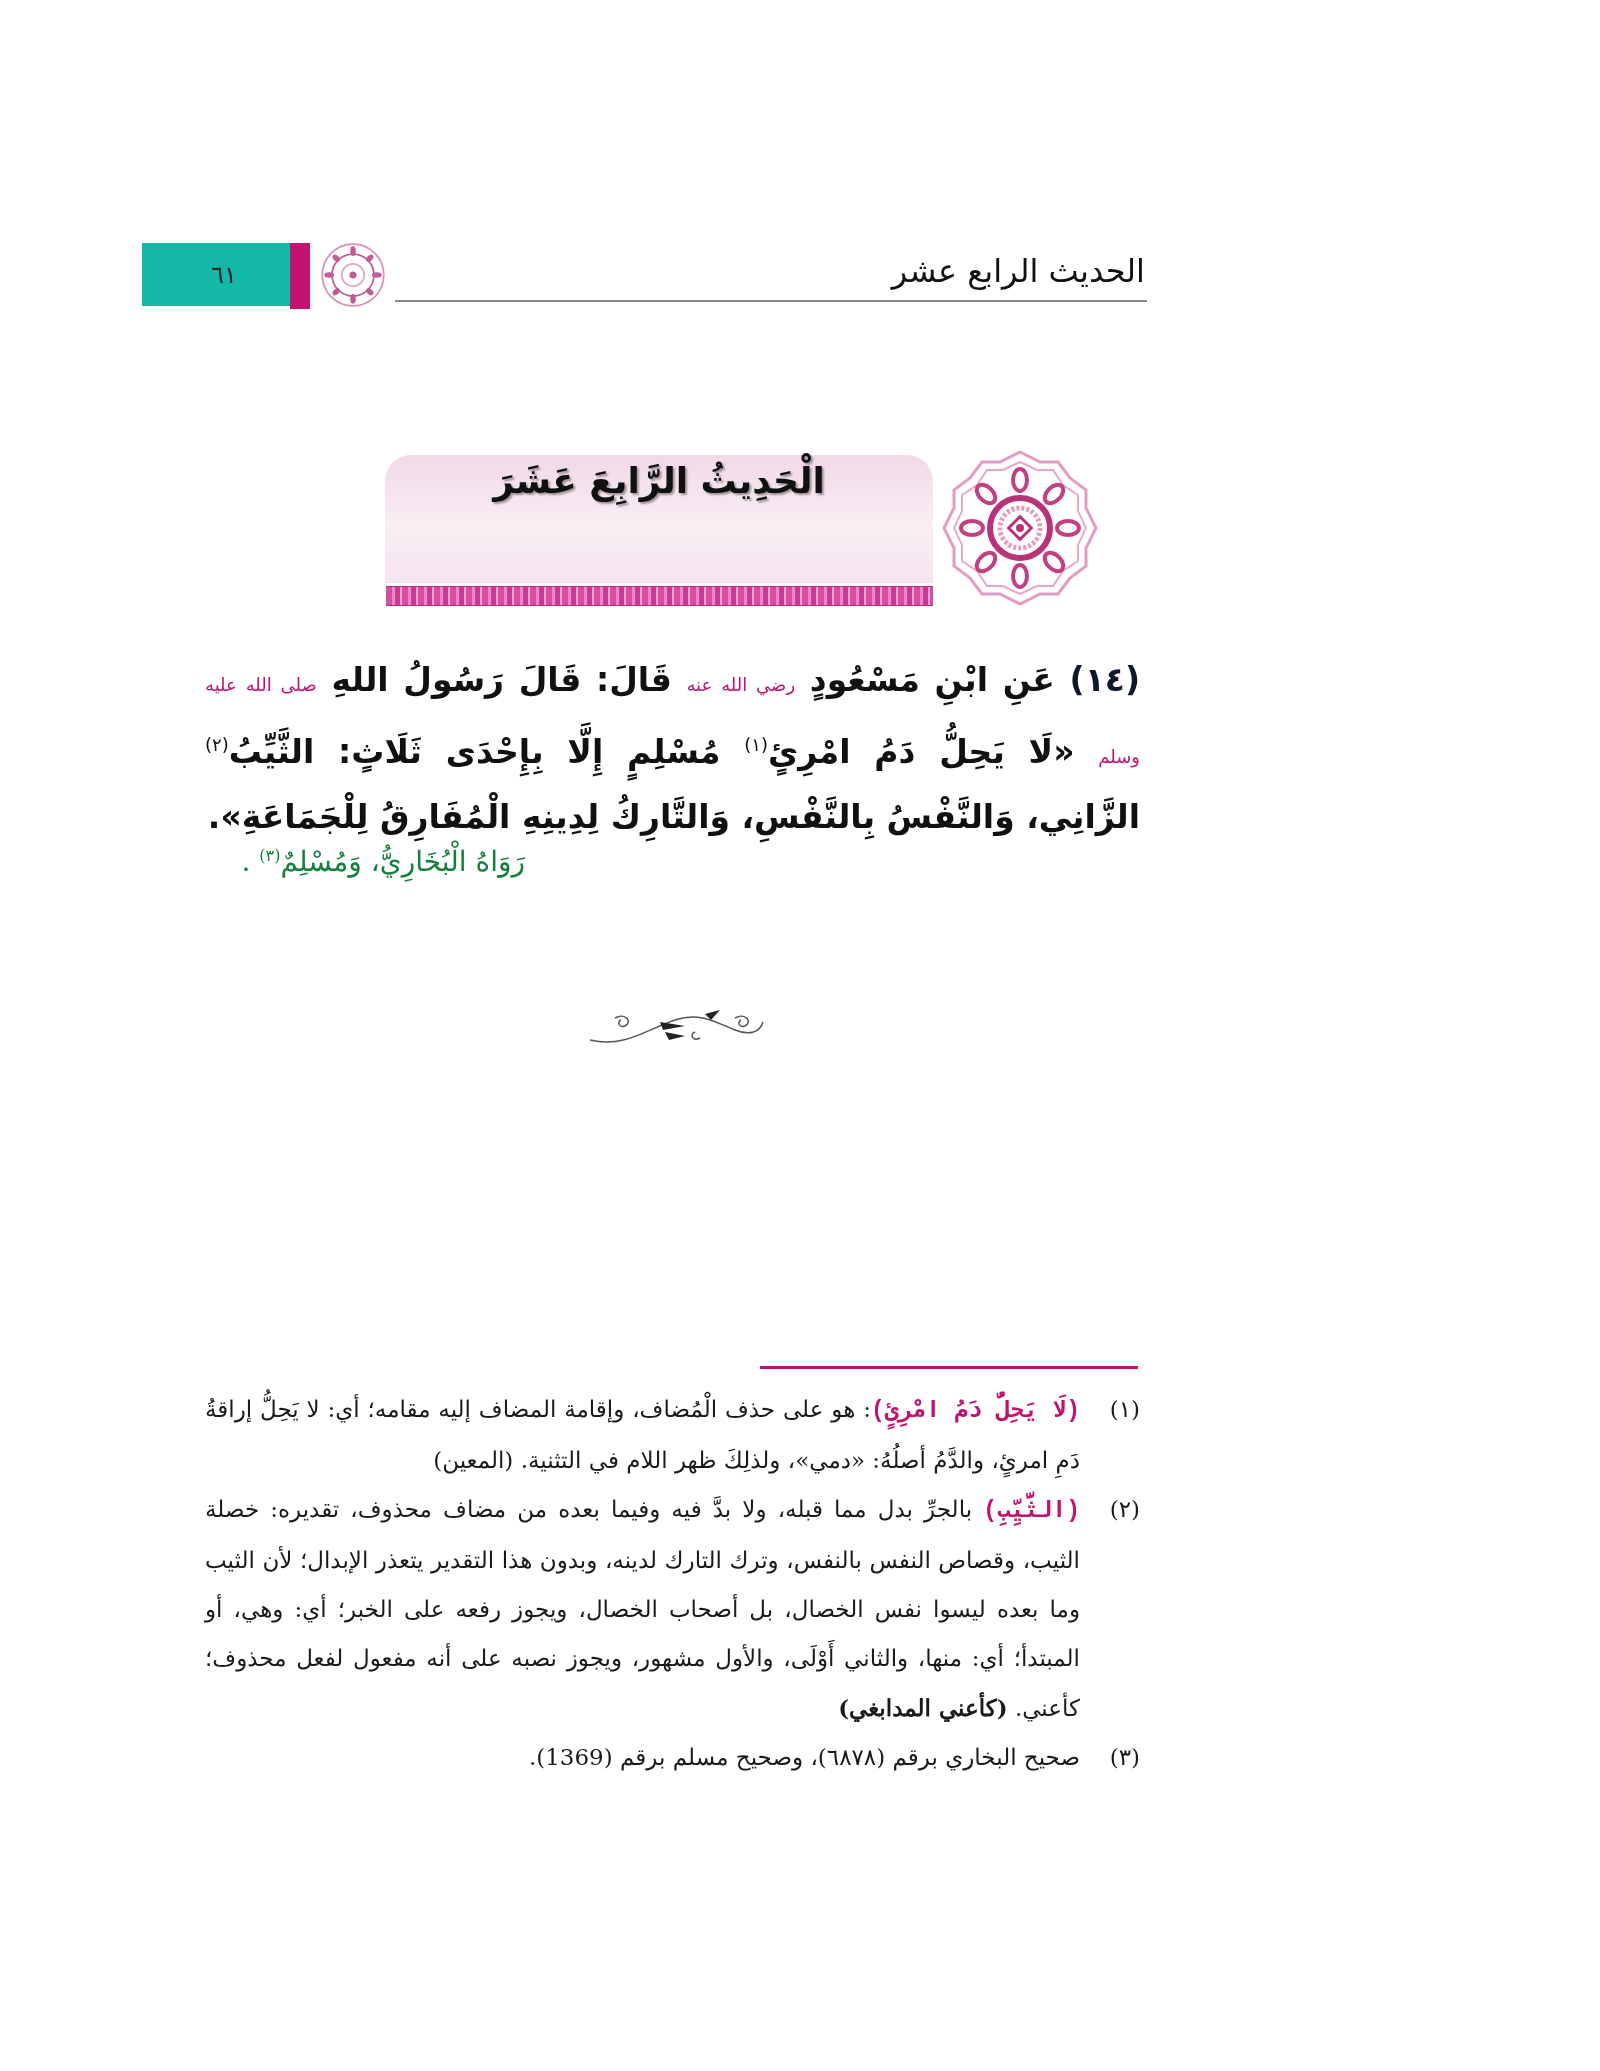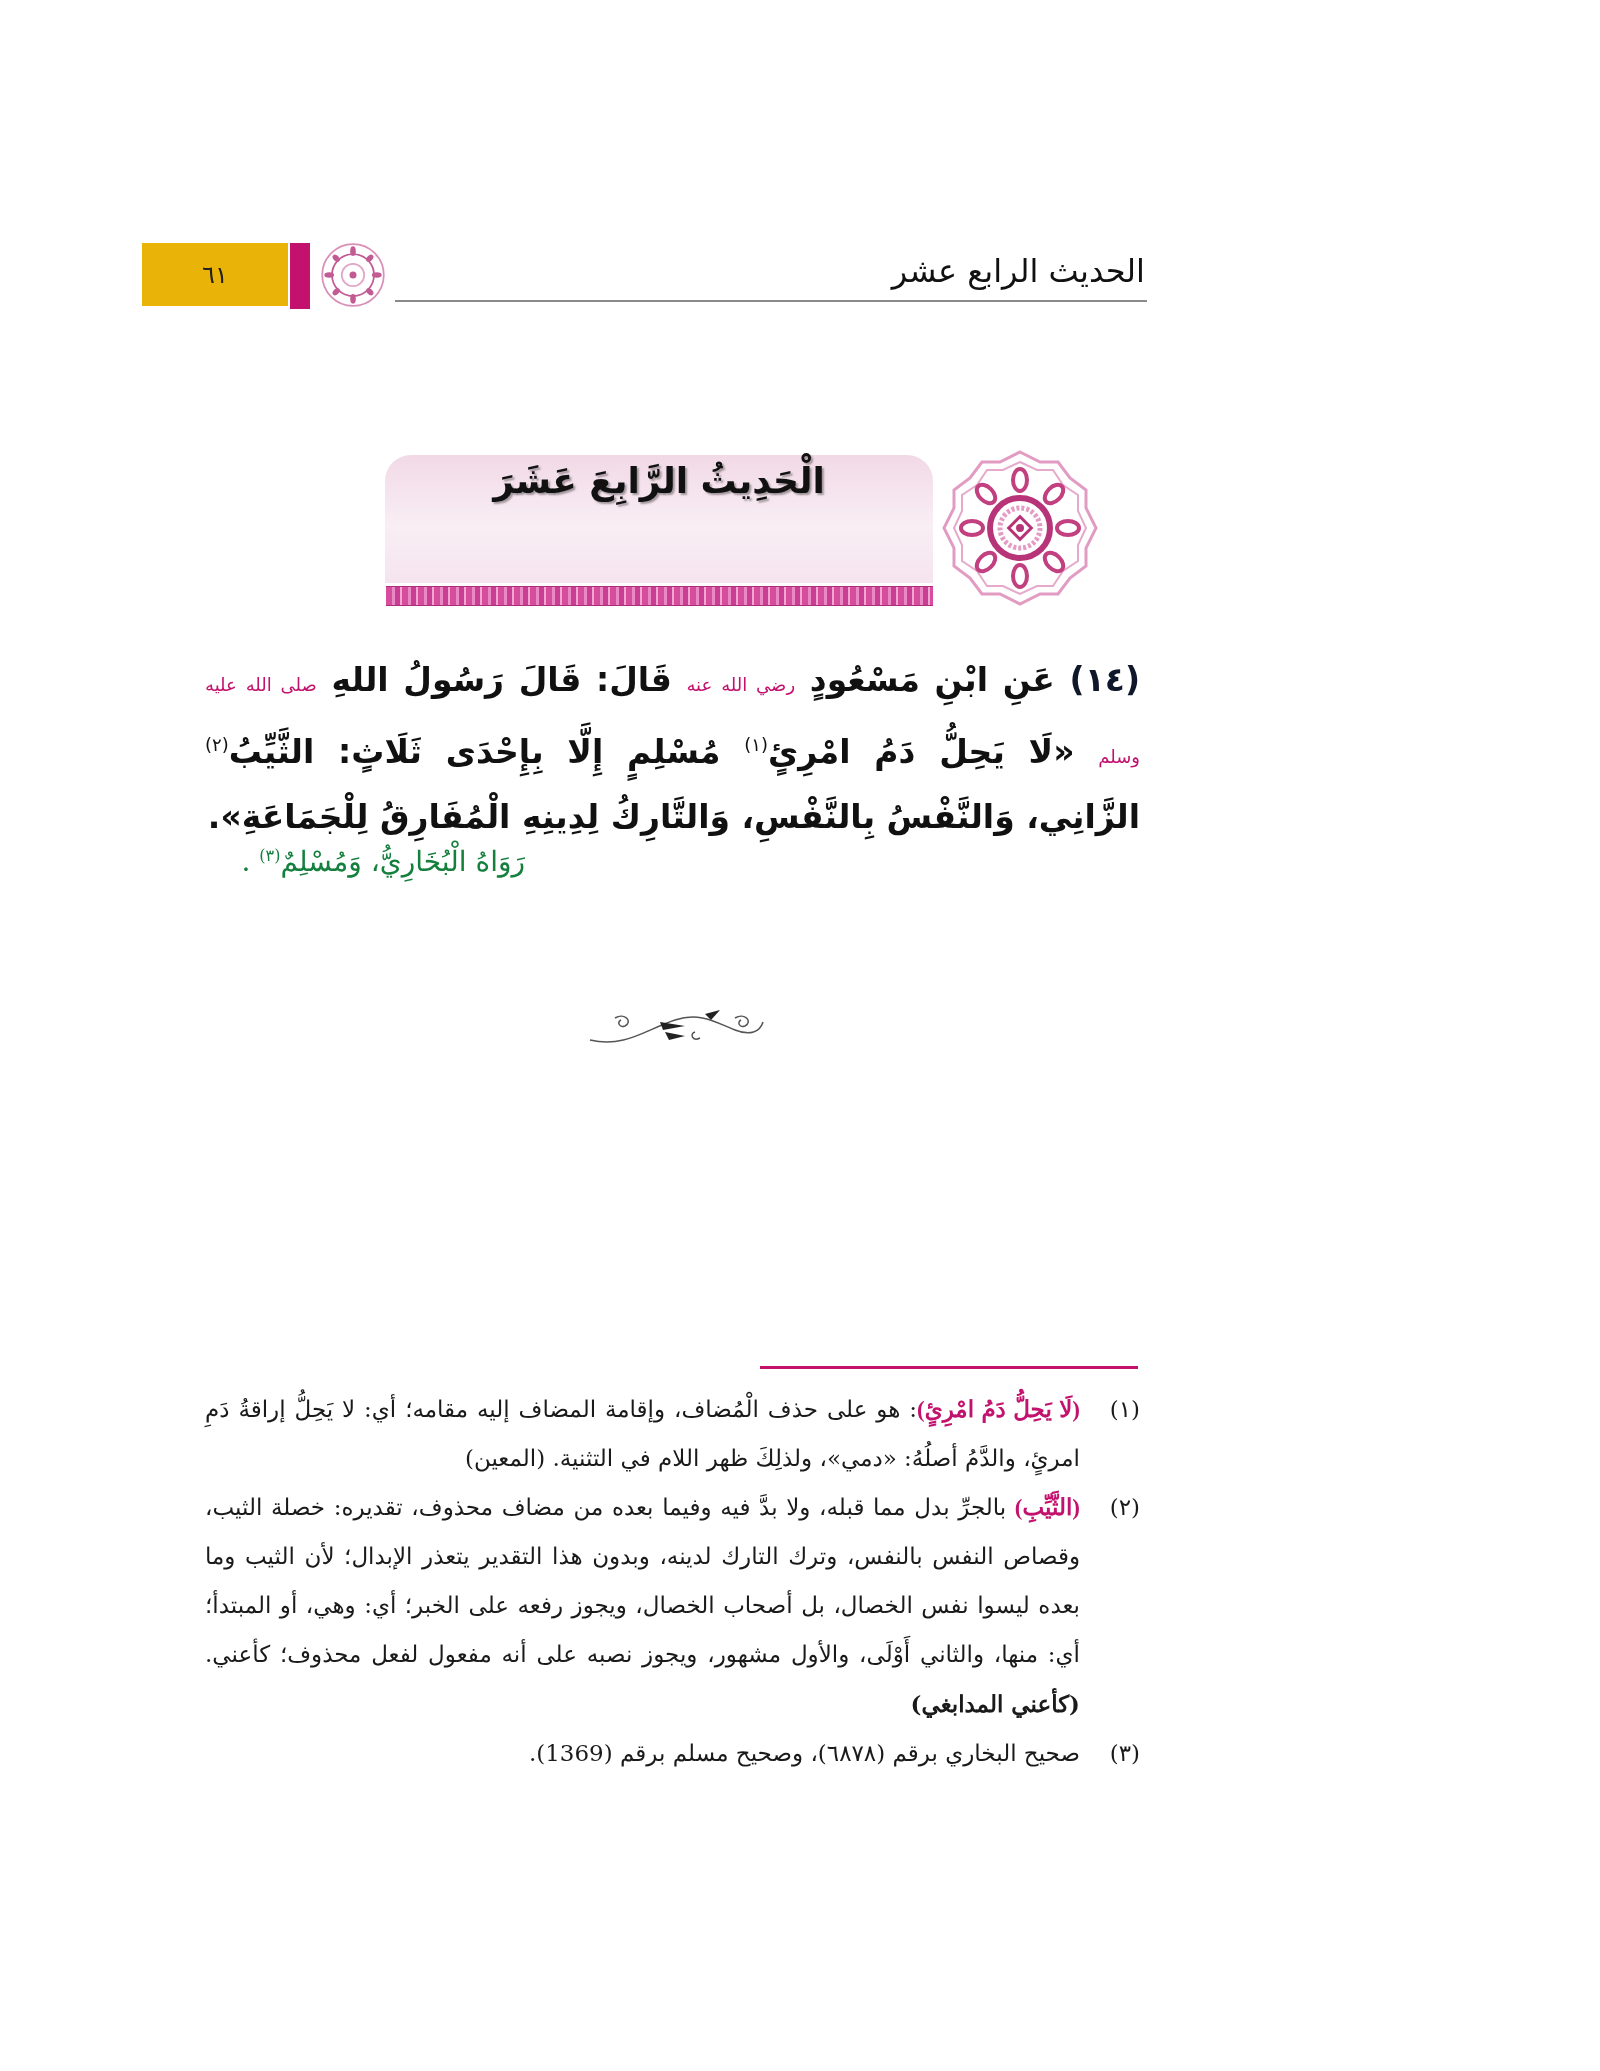--- a/index.html
+++ b/index.html
@@ -4,23 +4,23 @@
   <style>
     html, body { margin:0; padding:0; }
     body {
       width:1600px; height:2071px; background:#ffffff; position:relative; overflow:hidden;
       font-family: "DejaVu Serif", "Liberation Serif", serif; color:#1a1a1a;
     }
     .abs { position:absolute; }
 
     
     .page-num-box {
-      left:142px; top:243px; width:146px; height:63px; background:#eab308;
+      left:142px; top:243px; width:146px; height:63px; background:#14b8a6;
       display:flex; align-items:center; justify-content:center;
-      font-family:"DejaVu Sans", sans-serif; font-size:24px; color:#222;
+      font-family:"DejaVu Sans", sans-serif; font-size:24px; color:#222;padding-left:9px;
     }
     .page-num-bar { left:290px; top:243px; width:20px; height:66px; background:#c2126e; }
     .header-rosette { left:318px; top:240px; width:70px; height:70px; }
     .header-title {
       right:455px; top:252px; font-family:"DejaVu Sans", sans-serif; font-size:32px;
       direction:rtl; color:#111;
     }
     .header-rule { left:395px; top:300px; width:752px; height:2px; background:#8a8a8a; }
 
     
@@ -61,21 +61,21 @@
 
     
     .fn-rule { left:760px; top:1366px; width:378px; height:3px; background:#c2126e; }
     .footnotes {
       left:205px; top:1385px; width:935px; direction:rtl;
       font-family:"DejaVu Serif", serif; font-size:23px; line-height:49px; color:#1a1a1a;
     }
     .fn { display:flex; flex-direction:row; }
     .fn-num { width:60px; flex:0 0 60px; text-align:right; }
     .fn-text { flex:1; text-align:justify; text-align-last:right; }
-    .fn-term { color:#c2126e; font-weight:bold; font-family:Liberation Serif, serif; }
+    .fn-term { color:#c2126e; font-weight:bold; font-family:Liberation Mono, monospace; }
     .fn-src { font-weight:bold; }
   </style>
 </head>
 <body>
 
 <div class="abs page-num-box">
   <span>٦١</span>
 </div>
 <div class="abs page-num-bar"></div>
 <div class="abs header-rosette">

